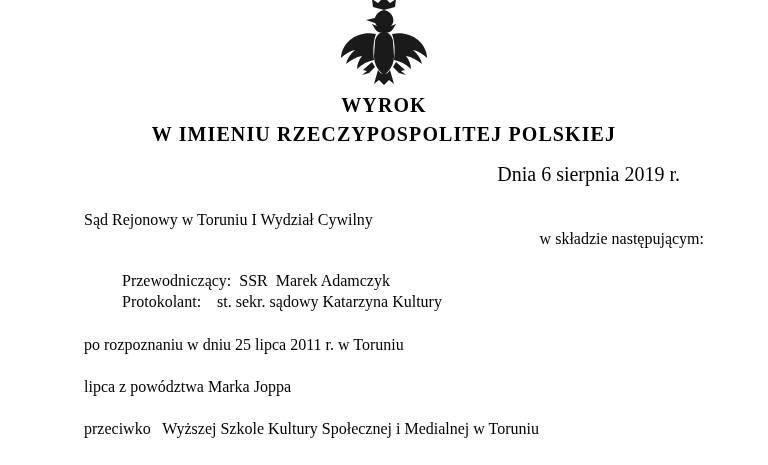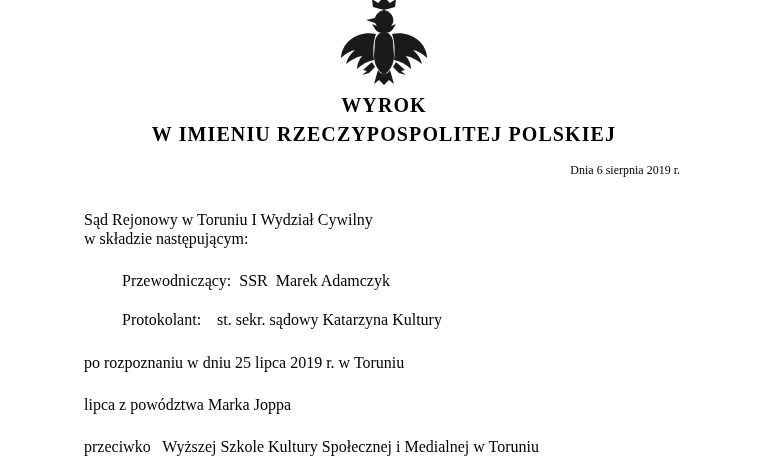--- a/index.html
+++ b/index.html
@@ -57,44 +57,44 @@
     font-weight: bold;
     letter-spacing: 1.1px;
     line-height: 1.2;
   }
 
   
   .date-line {
     position: absolute;
     top: 163px;
     right: 88px;
-    font-size: 12px;
+    font-size: 20px;
   }
 
   
   .body-block {
     position: absolute;
     top: 212px;
     left: 84px;
     width: 620px;
     font-size: 16px;
     line-height: 1.0;
   }
   .ln {
     margin: 0 0 0 0;
     white-space: pre;
   }
   .court-1 { margin-bottom: 3px; }
-  .court-2 { margin-bottom: 26px; }
+  .court-2 { margin-bottom: 26px; text-align: right; }
 
   .panel-line {
     margin-left: 38px;
     white-space: pre;
   }
-  .panel-1 { margin-bottom: 23px; }
+  .panel-1 { margin-bottom: 5px; }
   .panel-2 { margin-bottom: 27px; }
 
   .para { margin-bottom: 26px; white-space: pre; }
 </style>
 </head>
 <body>
 
 <div class="page">
 
   <div class="emblem-wrap">
@@ -131,19 +131,19 @@
 
   <div class="date-line">Dnia 6 sierpnia 2019 r.</div>
 
   <div class="body-block">
     <div class="ln court-1">Sąd Rejonowy w Toruniu I Wydział Cywilny</div>
     <div class="ln court-2">w składzie następującym:</div>
 
     <div class="panel-line panel-1">Przewodniczący:  SSR  Marek Adamczyk</div>
     <div class="panel-line panel-2">Protokolant:    st. sekr. sądowy Katarzyna Kultury</div>
 
-    <div class="para">po rozpoznaniu w dniu 25 lipca 2019 r. w Toruniu</div>
+    <div class="para">po rozpoznaniu w dniu 25 lipca 2011 r. w Toruniu</div>
     <div class="para">lipca z powództwa Marka Joppa</div>
     <div class="para">przeciwko   Wyższej Szkole Kultury Społecznej i Medialnej w Toruniu</div>
 
   </div>
 
 </div>
 
 </body></html>

